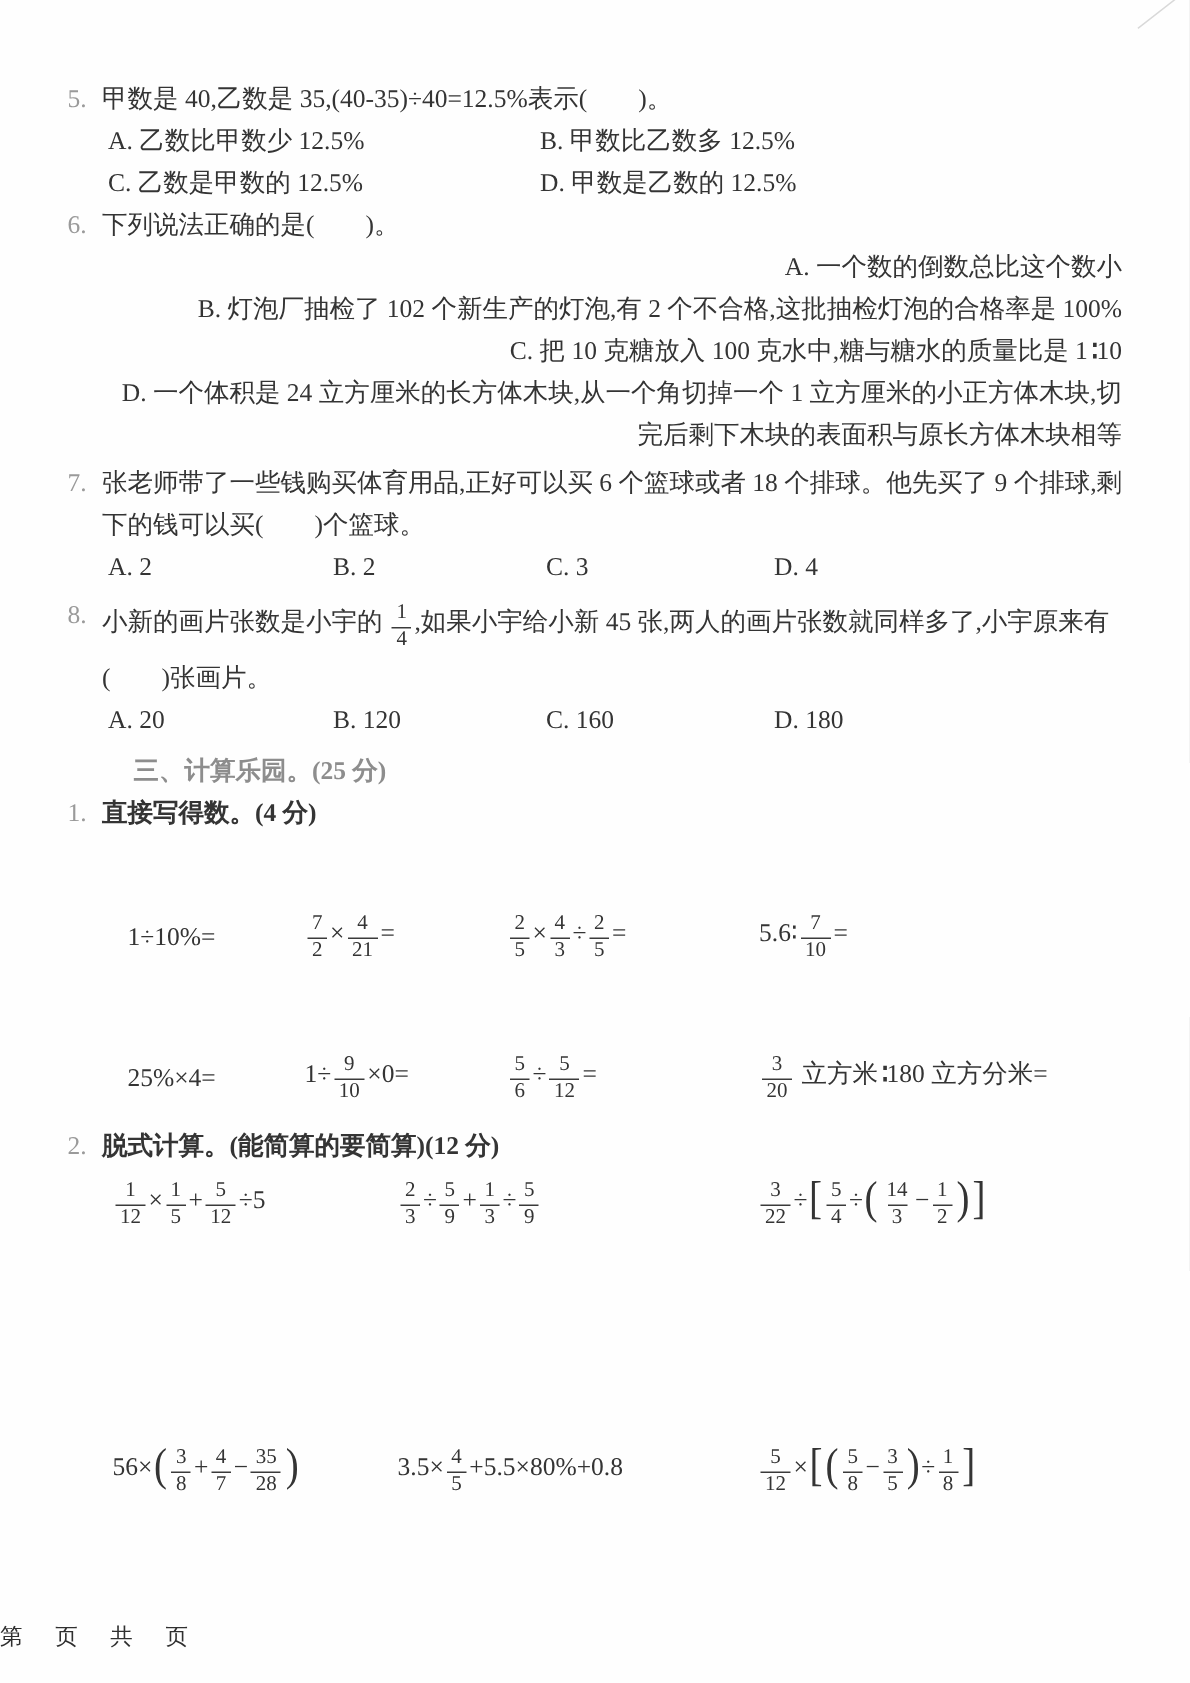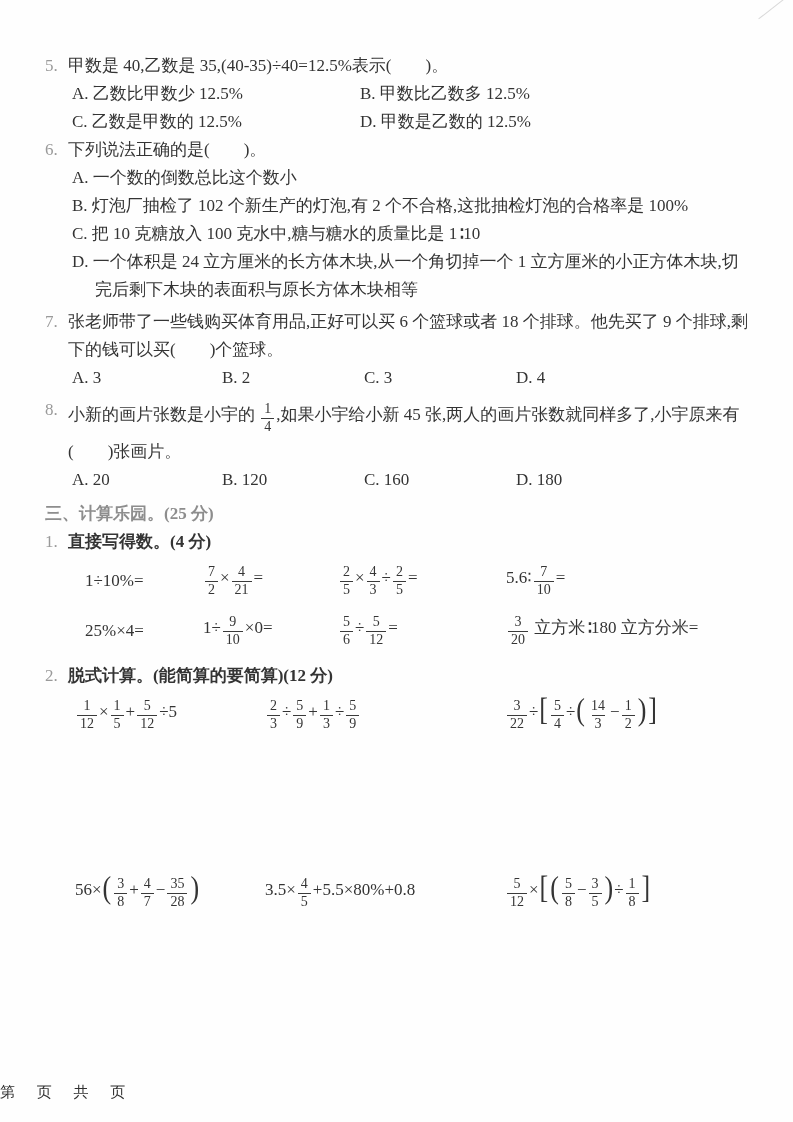--- a/index.html
+++ b/index.html
@@ -25,27 +25,27 @@
   .stem { position:relative; padding-left:23px; }
   .stem-tall { padding-top:5px; padding-bottom:3px; }
   .opts2 {
     display:grid; grid-template-columns:288px 1fr;
     padding-left:27px;
   }
   .opts4 {
     display:grid; grid-template-columns:150px 142px 152px 1fr;
     padding-left:27px;
   }
-  .opt-line { padding-left:50px; text-indent:-23px; }
-  .sec-head { color:#8d8d8d; font-weight:bold; margin-top:6px; }
+  .opt-line { padding-left:50px; text-indent:-23px;text-align:right; }
+  .sec-head { color:#8d8d8d; font-weight:bold; margin-top:6px;margin-left:44px; }
   .sub-head { position:relative; padding-left:23px; font-weight:bold; }
   .sub-head .qnum { font-weight:normal; }
   .calc4 {
     display:grid; grid-template-columns:118px 135px 168px 1fr;
-    padding-left:40px; align-items:center; min-height:50px;
+    padding-left:40px; align-items:center; min-height:50px;margin-top:44px;
   }
   .calc3 {
     display:grid; grid-template-columns:190px 240px 1fr;
     padding-left:30px; align-items:center; min-height:50px;
   }
   .expr { display:flex; align-items:flex-start; flex-wrap:nowrap; white-space:nowrap; }
   .expr .tx { white-space:pre; }
   .frac {
     display:inline-flex; flex-direction:column; align-items:center;
     line-height:1.05; margin:0 2px; vertical-align:middle;
@@ -91,21 +91,21 @@
     <div class="opt-line">B. 灯泡厂抽检了 102 个新生产的灯泡,有 2 个不合格,这批抽检灯泡的合格率是 100%</div>
     <div class="opt-line">C. 把 10 克糖放入 100 克水中,糖与糖水的质量比是 1∶10</div>
     <div class="opt-line">D. 一个体积是 24 立方厘米的长方体木块,从一个角切掉一个 1 立方厘米的小正方体木块,切完后剩下木块的表面积与原长方体木块相等</div>
   </div>
 
   <div class="mt4">
     <div class="stem">
       <span class="qnum">7.</span><span>张老师带了一些钱购买体育用品,正好可以买 6 个篮球或者 18 个排球。他先买了 9 个排球,剩下的钱可以买(　　)个篮球。</span>
     </div>
     <div class="opts4">
-      <span>A. 3</span>
+      <span>A. 2</span>
       <span>B. 2</span>
       <span>C. 3</span>
       <span>D. 4</span>
     </div>
   </div>
 
   <div class="mt4">
     <div class="stem stem-tall">
       <span class="qnum">8.</span><span class="expr" style="display:inline-flex">
           <span class="tx">小新的画片张数是小宇的 </span>

